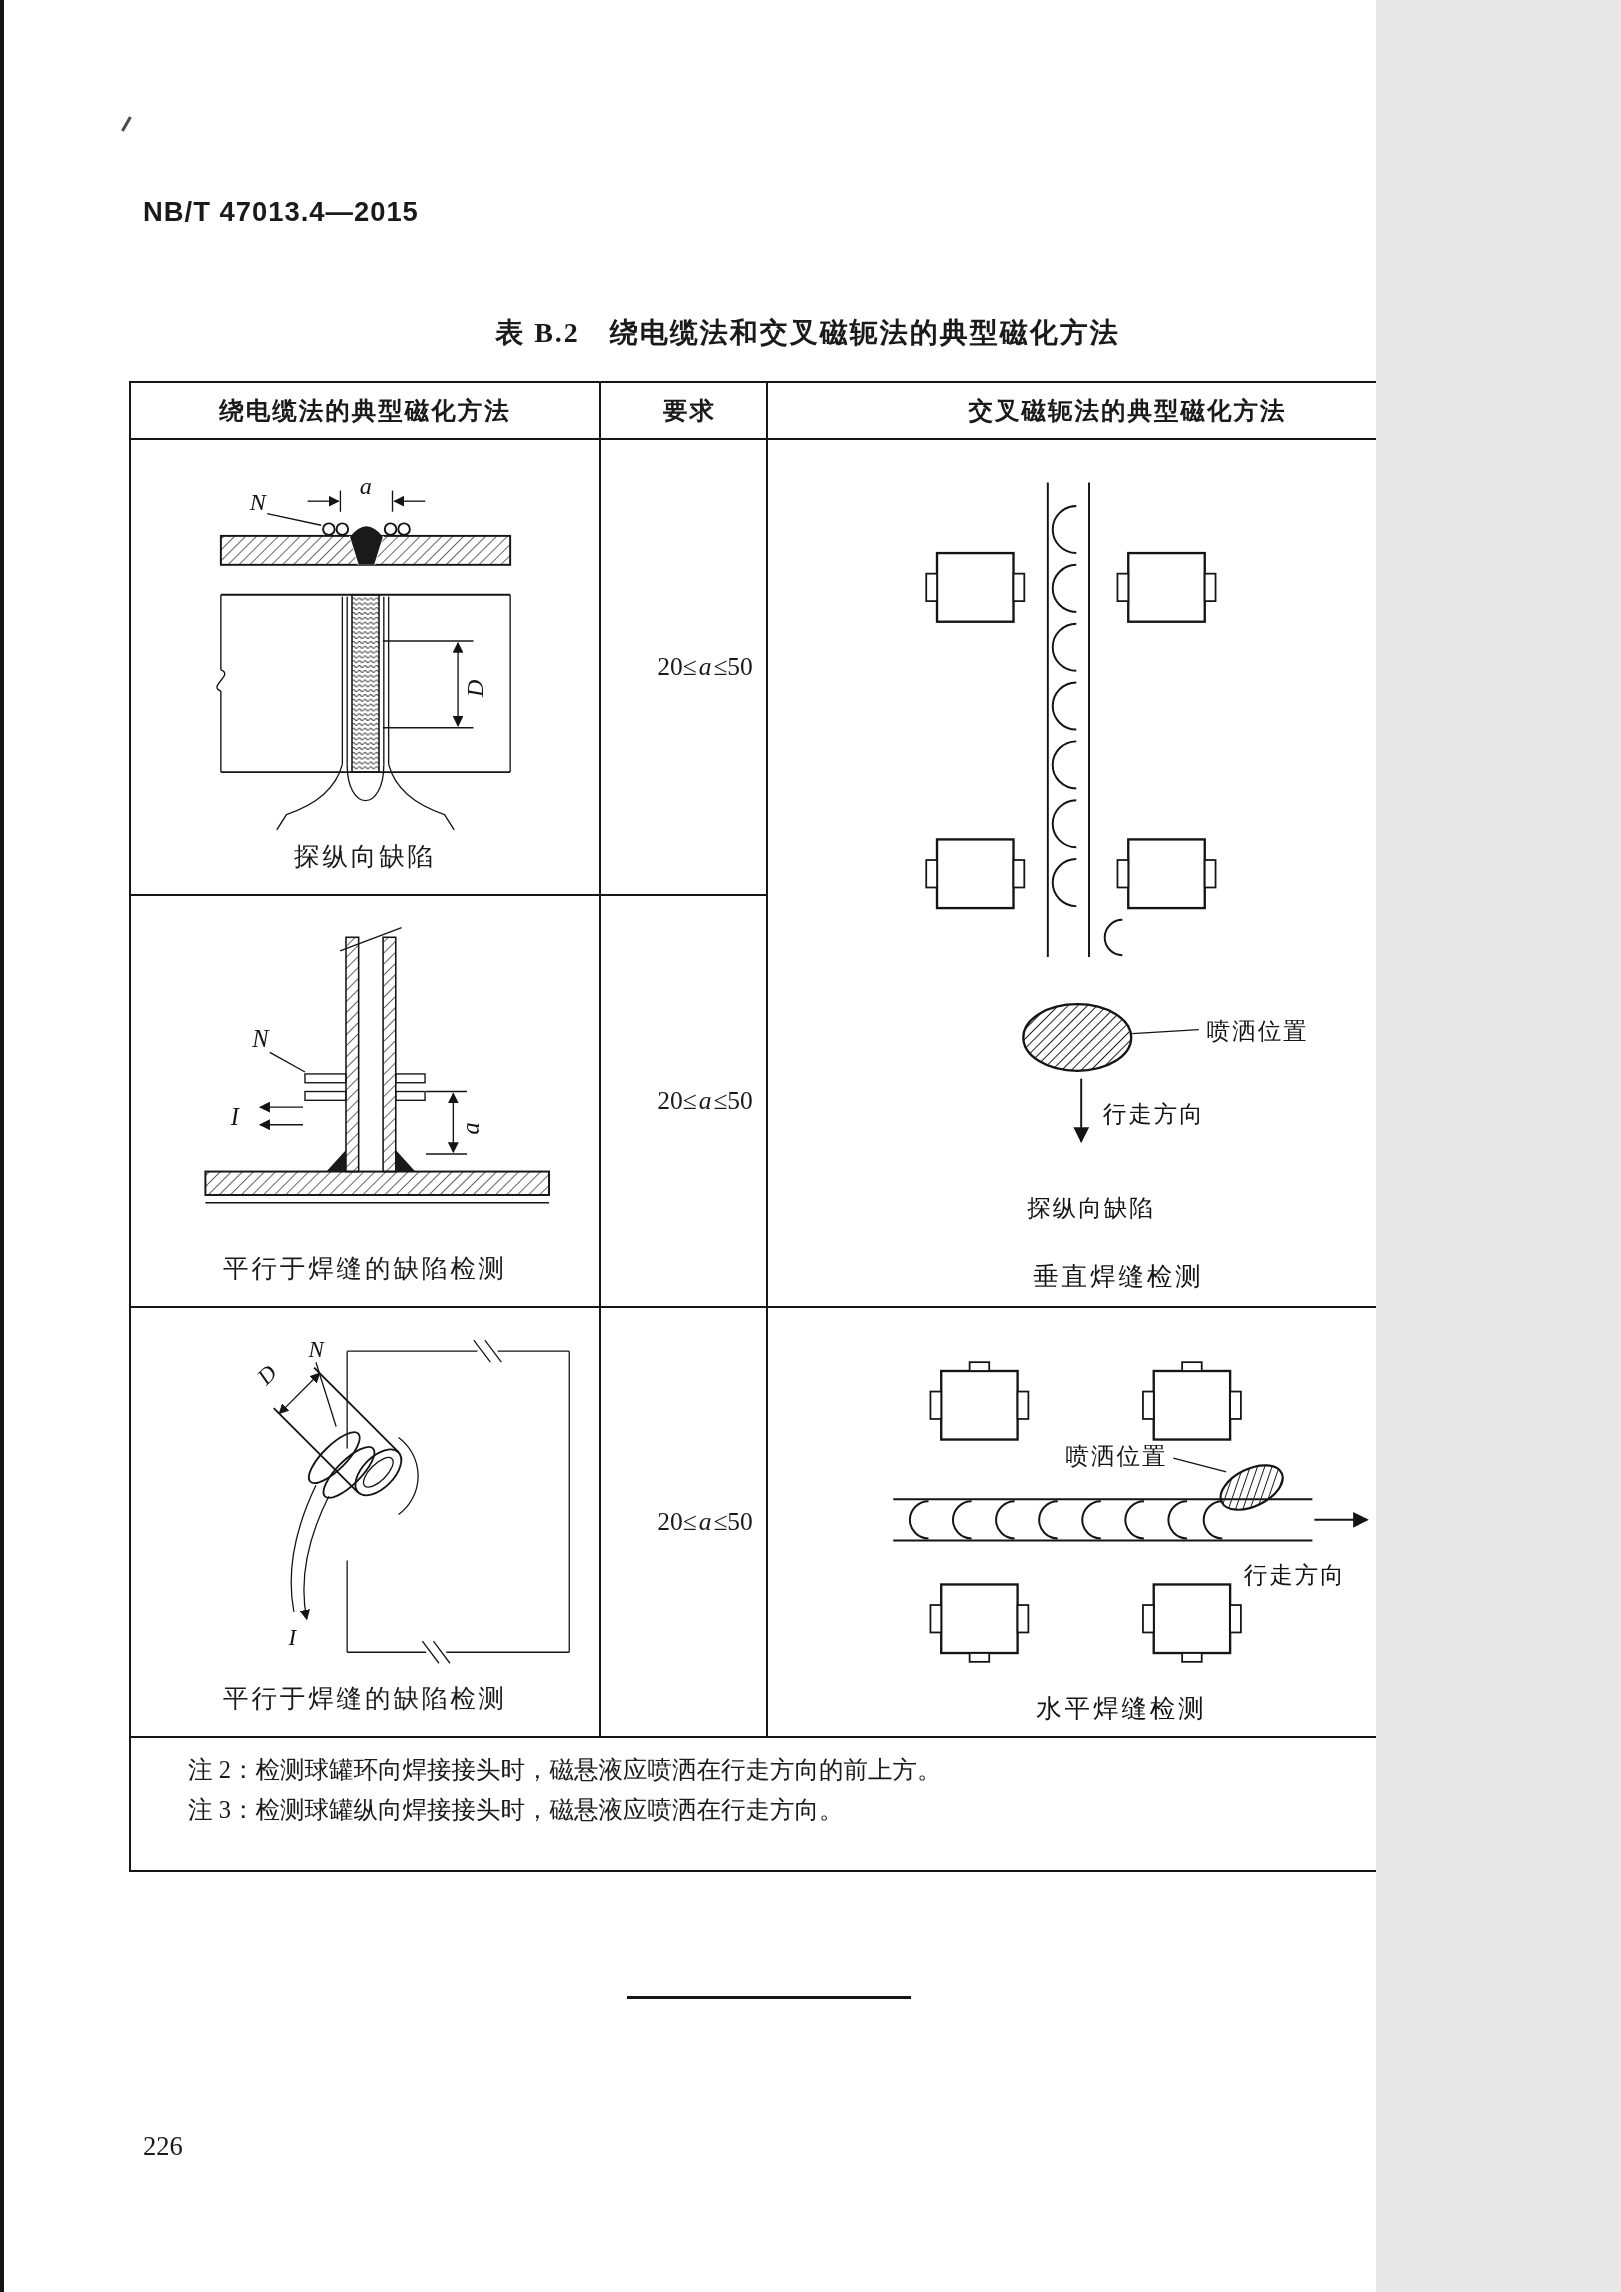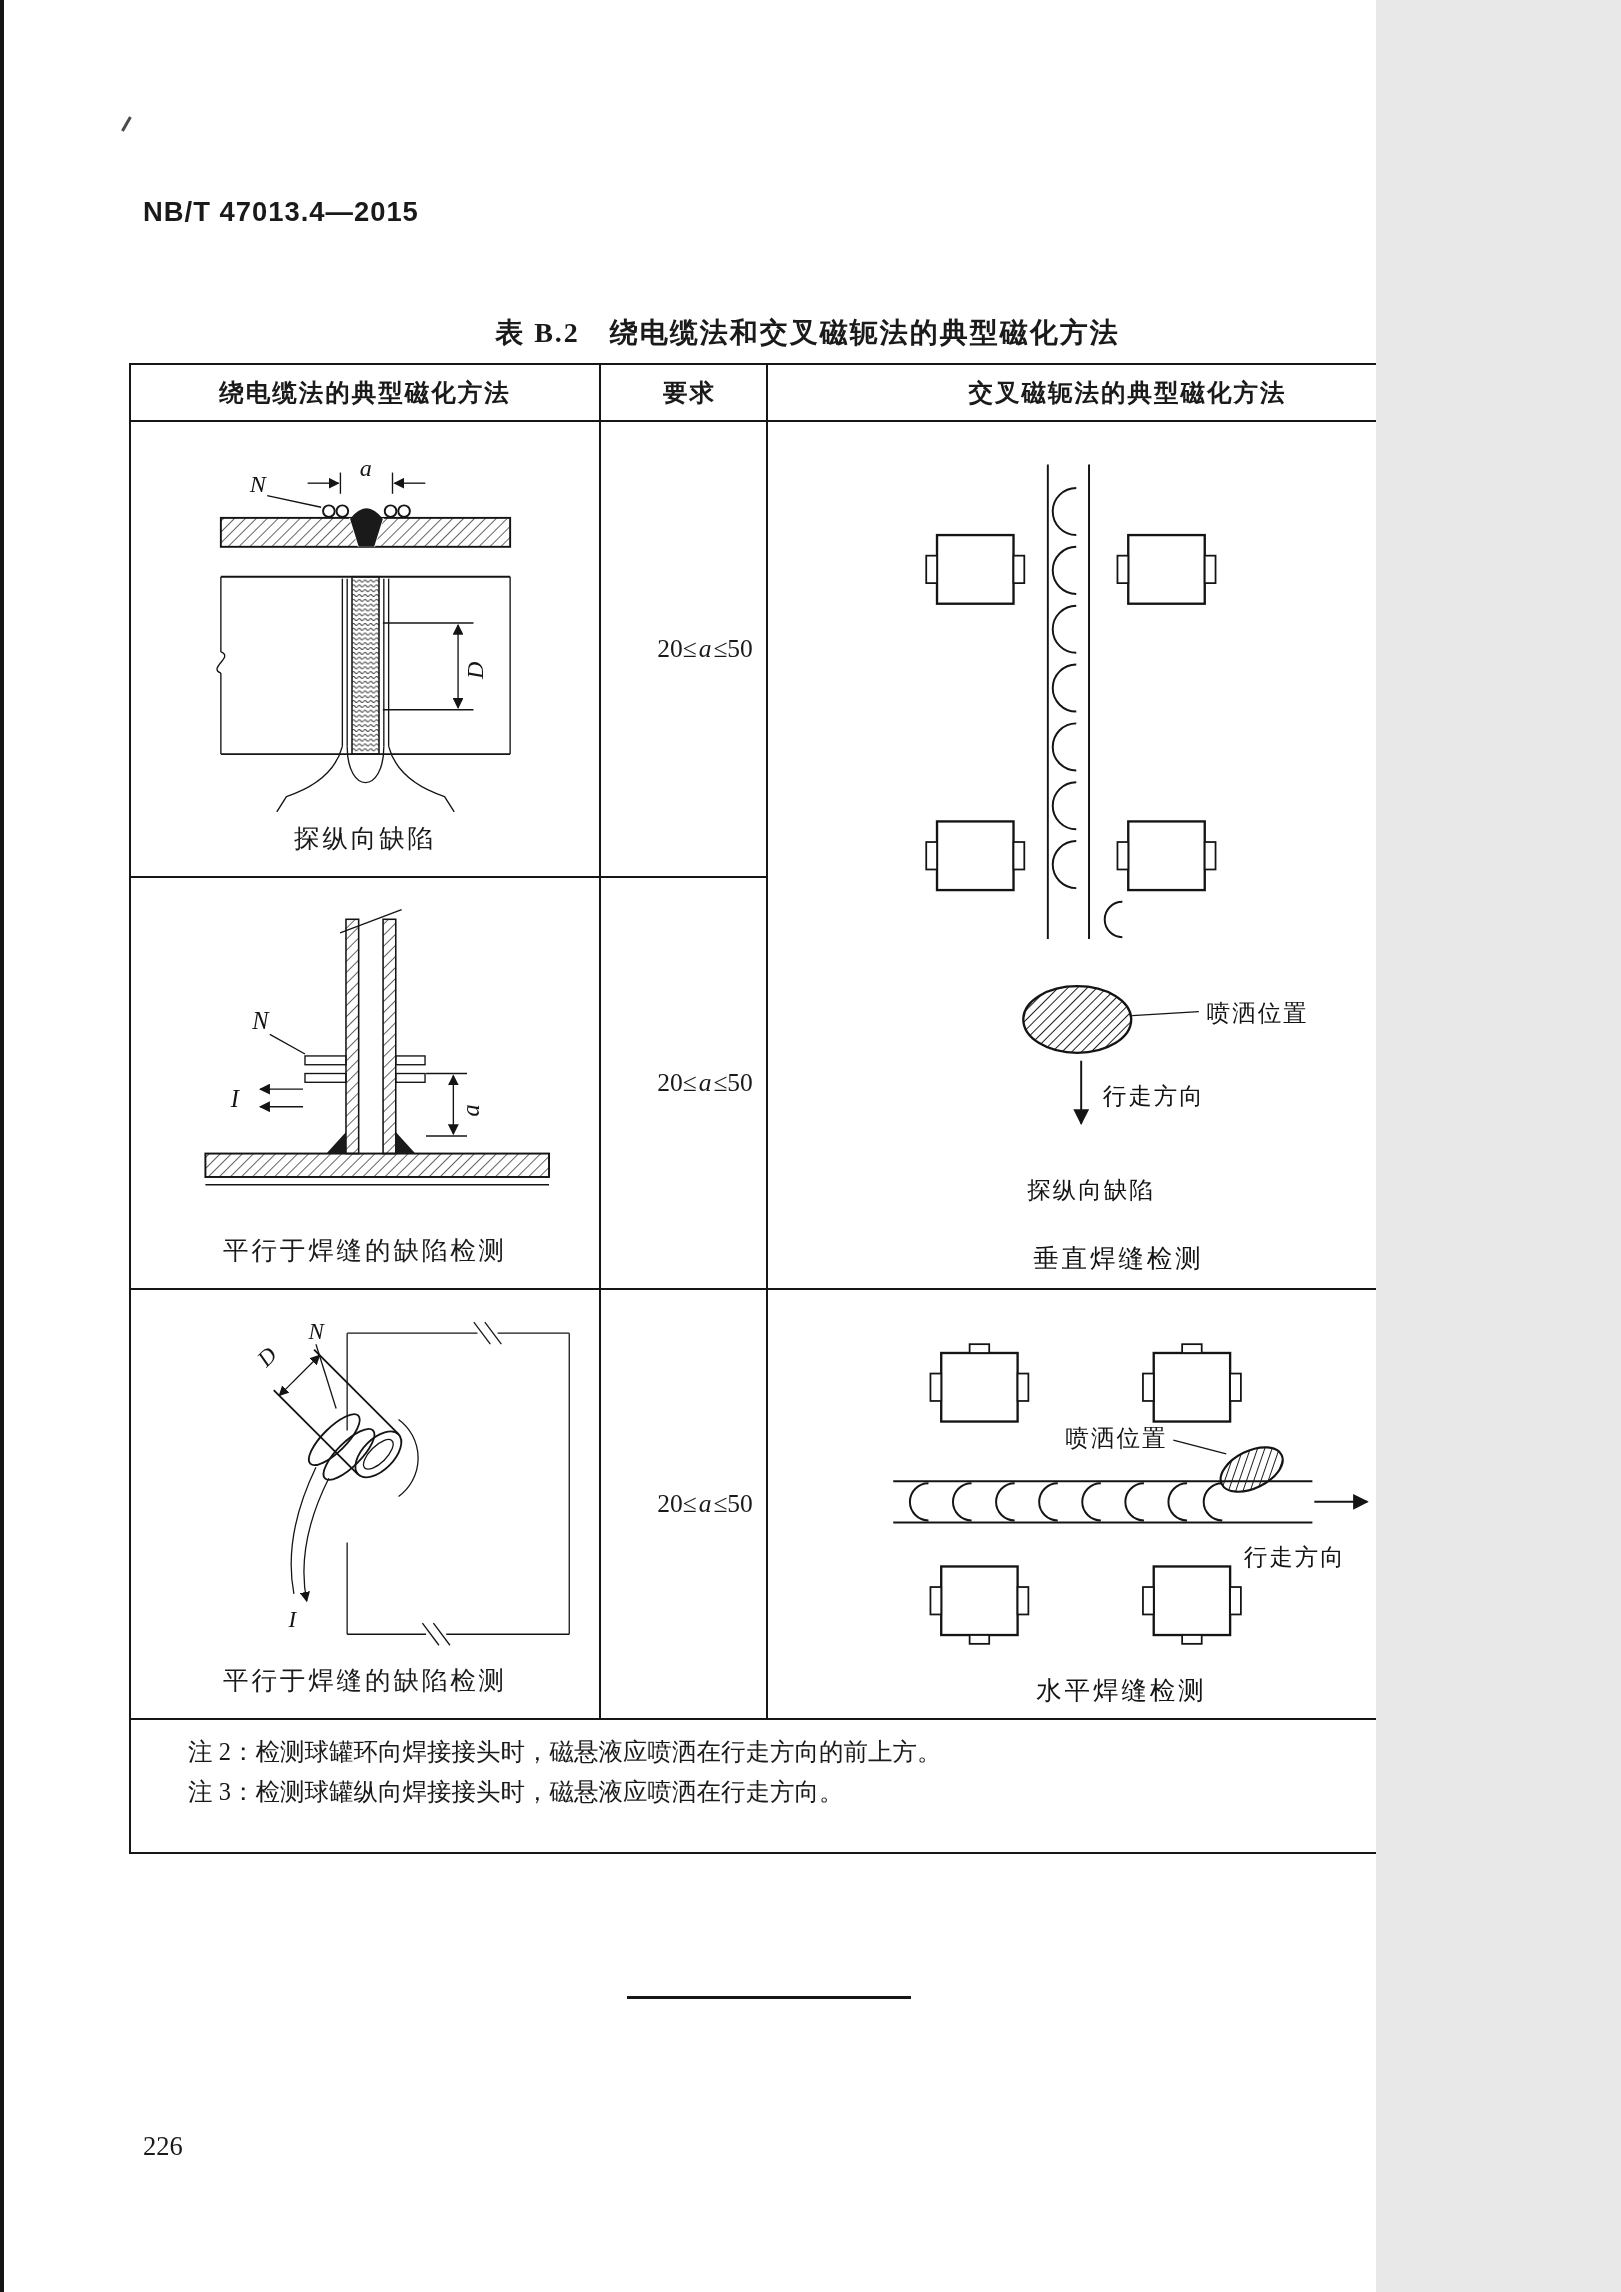--- a/index.html
+++ b/index.html
@@ -4,21 +4,21 @@
 <style>
   html,body{margin:0;padding:0;background:#e8e8e8;}
   .page{position:relative;width:1376px;height:2293px;background:#ffffff;overflow:hidden;
         font-family:"Liberation Serif",serif;color:#1a1a1a;}
   .scan-edge{position:absolute;left:0;top:0;width:3.9px;height:2293px;background:#141414;}
   .pen-mark{position:absolute;left:125px;top:116px;width:2.9px;height:15.7px;background:#4a4a4a;transform:rotate(30deg);}
   .doc-number{position:absolute;left:143px;top:196px;font-size:27.4px;font-weight:600;letter-spacing:1px;
               font-family:"Liberation Sans",sans-serif;}
   .table-title{position:absolute;left:129px;top:302px;width:1357px;text-align:center;
                font-size:28px;font-weight:700;letter-spacing:2px;margin-top:12px;}
-  .std-table{position:absolute;left:129px;top:363px;width:1357px;display:grid;
+  .std-table{position:absolute;left:129px;top:381px;width:1357px;display:grid;
              grid-template-columns:470px 167px 719px;
              grid-template-rows:57px 456px 412px 430px 132px;
              border:2.9px solid #161616;box-sizing:content-box;background:#fff;}
   .cell{box-sizing:border-box;min-width:0;min-height:0;}
   .bR{border-right:2px solid #161616;}
   .bB{border-bottom:2px solid #161616;}
   .head{display:flex;align-items:center;justify-content:center;font-size:24.5px;font-weight:600;letter-spacing:2px;}
   .req{display:flex;align-items:center;justify-content:center;font-size:25.5px;padding-left:43px;}
   .req .it{font-style:italic;padding:0 2px;}
   .diag{display:flex;flex-direction:column;align-items:center;justify-content:space-between;

